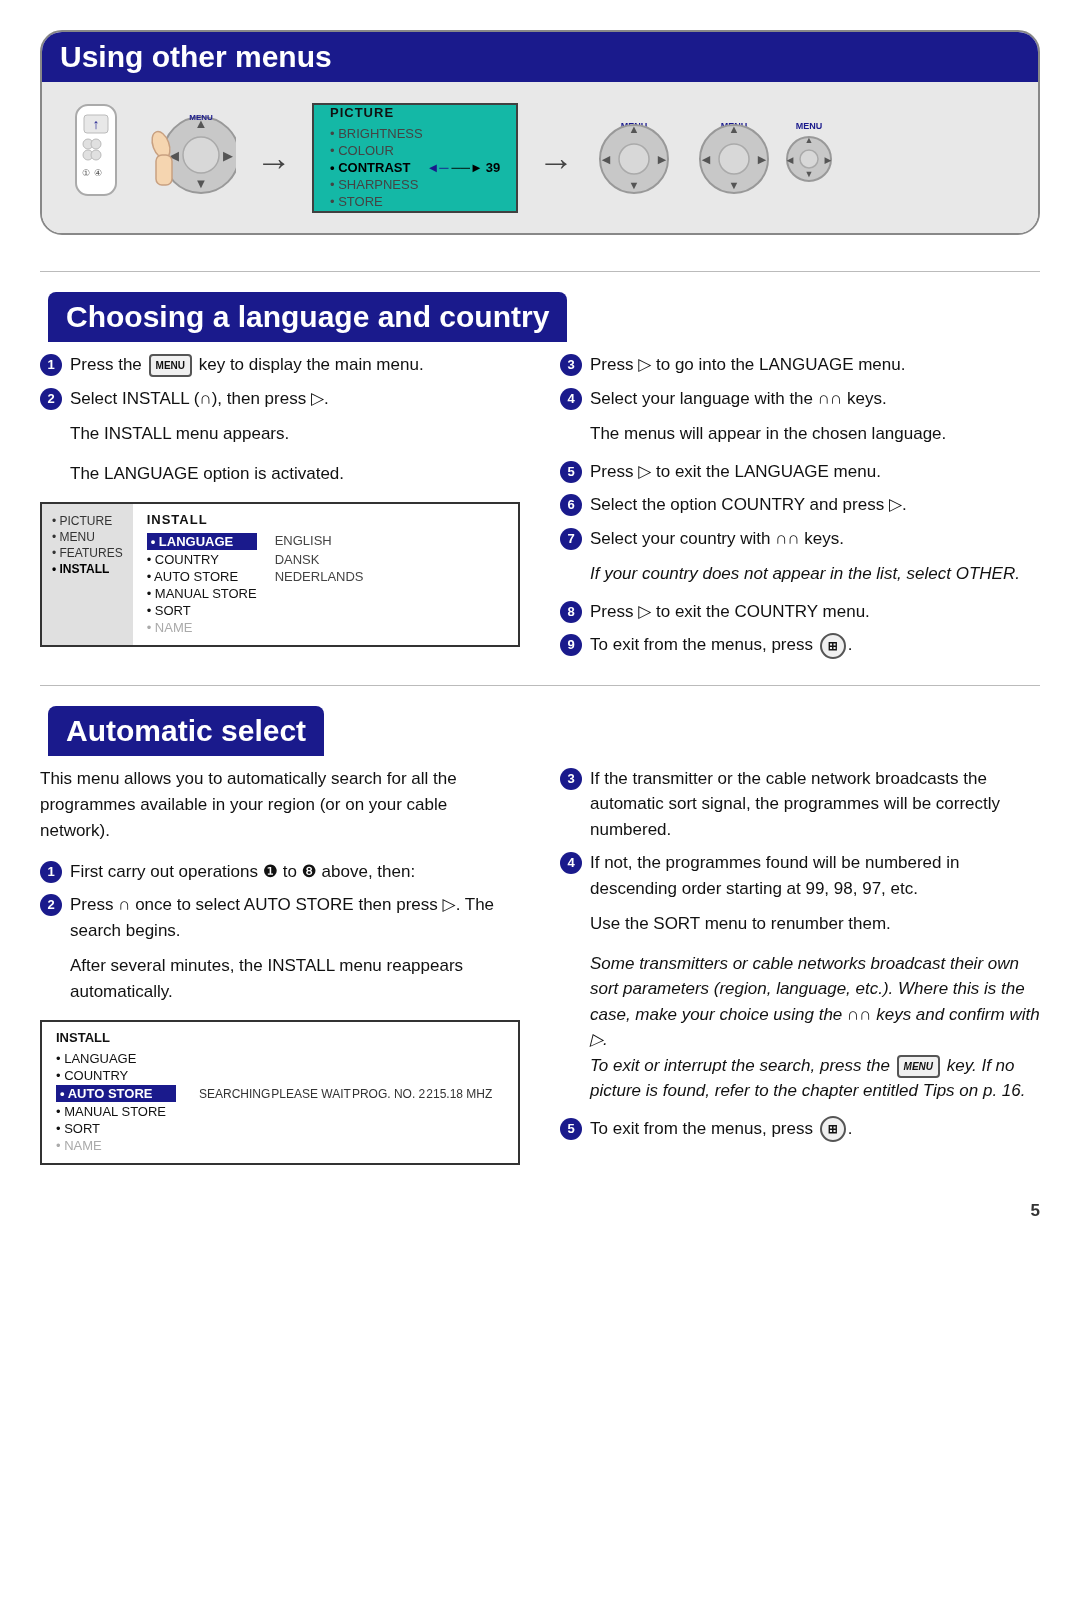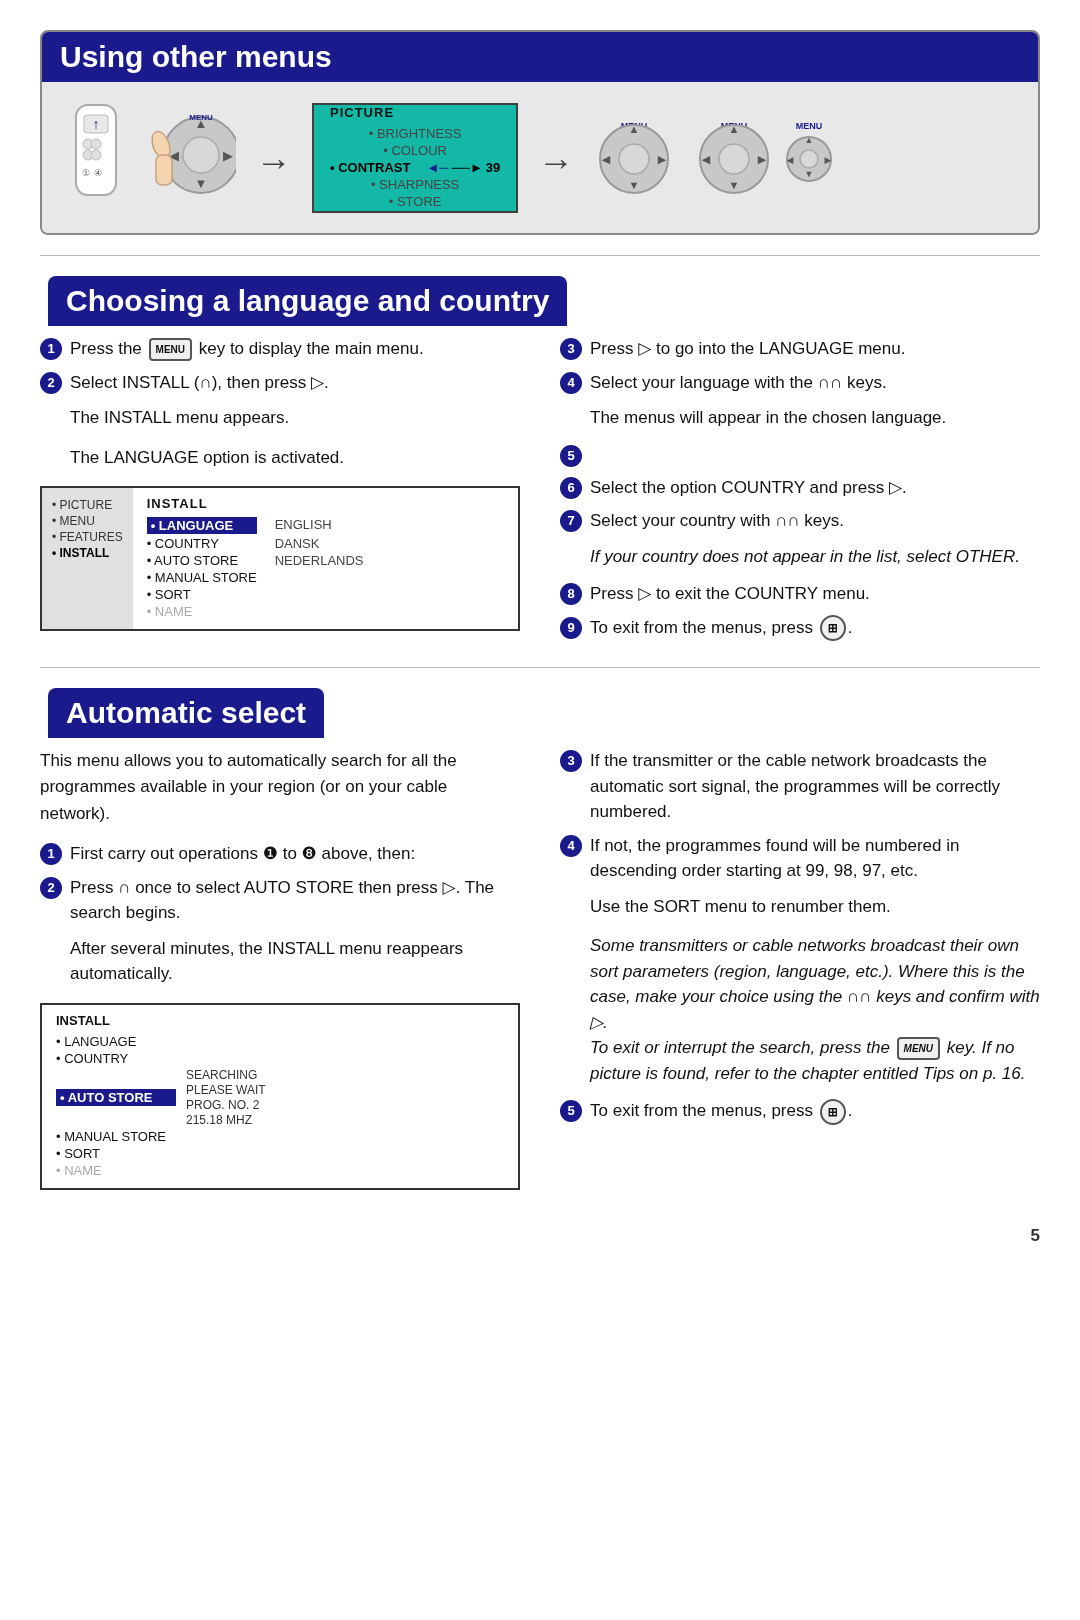--- a/index.html
+++ b/index.html
@@ -21,22 +21,22 @@
       font-weight: bold;
       padding: 8px 18px;
       border-radius: 8px 8px 0 0;
       display: inline-block;
       margin-bottom: 0;
     }
 
     
     .using-menus-box {
       border: 2px solid #888;
-      border-radius: 8px;
-      margin-bottom: 20px;
+      border-radius: 22px;
+      margin-bottom: 36px;
       padding: 0;
       overflow: hidden;
     }
     .using-menus-header {
       background: #1a1a8c;
       color: #fff;
       font-size: 30px;
       font-weight: bold;
       padding: 8px 18px;
     }
@@ -73,21 +73,20 @@
       font-weight: bold;
       font-size: 13px;
       text-transform: uppercase;
       letter-spacing: 1px;
       margin-bottom: 6px;
     }
     .picture-menu-item {
       font-size: 13px;
       color: #444;
       margin: 2px 0;
-      text-align: center;
     }
     .picture-menu-item.highlighted {
       display: flex;
       align-items: center;
       gap: 16px;
       font-weight: bold;
       color: #000;
     }
     .bar-container {
       display: flex;
@@ -271,22 +270,23 @@
       min-width: 120px;
     }
     .install-menu2-row .m2-name.highlighted {
       background: #1a1a8c;
       color: #fff;
       padding: 1px 4px;
       font-weight: bold;
     }
     .install-menu2-values {
       display: flex;
-      flex-direction: column;
+      flex-direction: row;
       gap: 1px;
+      margin-left: 13px;
     }
     .install-menu2-values span {
       font-size: 12px;
       color: #333;
     }
 
     
     .page-number {
       text-align: right;
       font-size: 17px;
@@ -475,20 +475,21 @@
       </li>
       <li class="numbered-item" style="flex-direction:column;align-items:flex-start;">
         <div style="display:flex;gap:8px;align-items:flex-start;">
           <span class="num-circle">4</span>
           <span>Select your language with the <span>∩∩</span> keys.</span>
         </div>
         <div class="sub-text">The menus will appear in the chosen language.</div>
       </li>
       <li class="numbered-item">
         <span class="num-circle">5</span>
+        <span>Press <span>▷</span> to exit the LANGUAGE menu.</span>
       </li>
       <li class="numbered-item">
         <span class="num-circle">6</span>
         <span>Select the option COUNTRY and press <span>▷</span>.</span>
       </li>
       <li class="numbered-item" style="flex-direction:column;align-items:flex-start;">
         <div style="display:flex;gap:8px;align-items:flex-start;">
           <span class="num-circle">7</span>
           <span>Select your country with <span>∩∩</span> keys.</span>
         </div>

